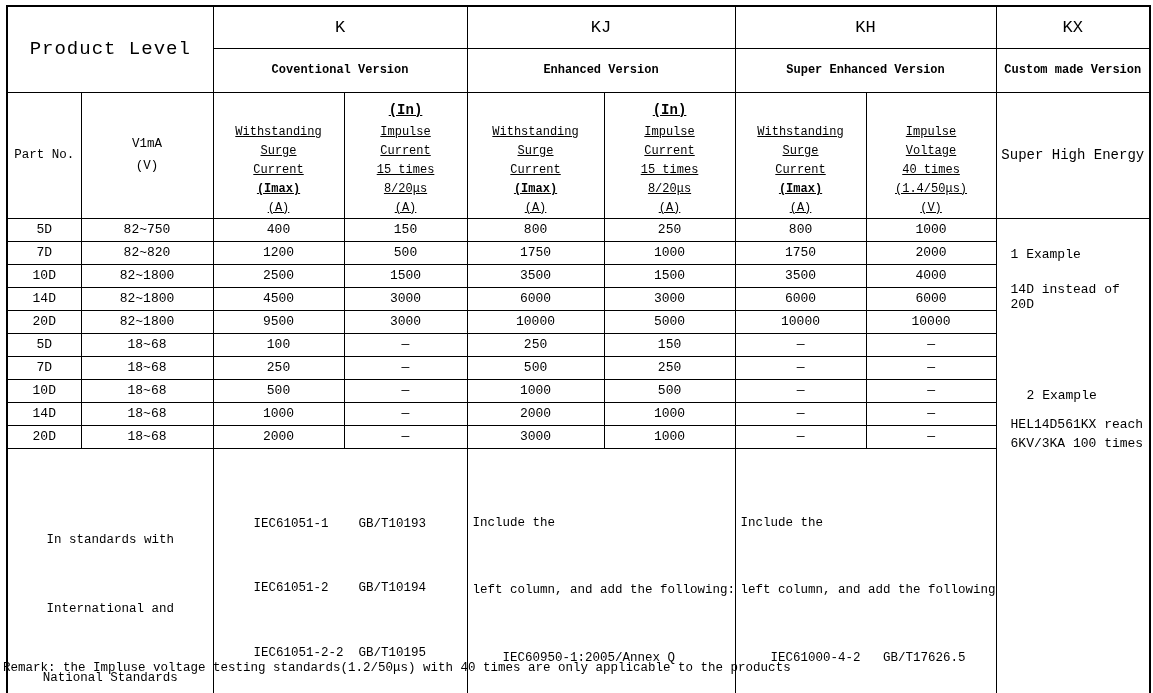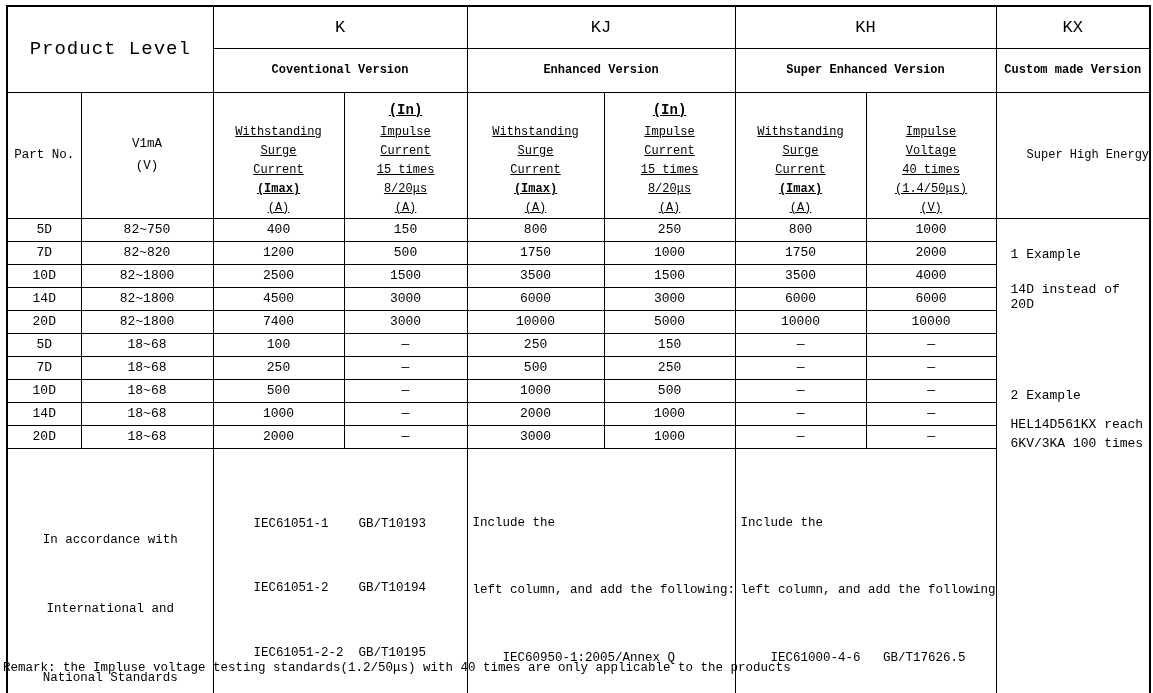--- a/index.html
+++ b/index.html
@@ -20,26 +20,26 @@
   tr.dr{height:23px;padding-left:12px;}
   tr.sr{height:142px;}
   .pl-cell{font-size:19px;letter-spacing:1px;}
   .code-cell{font-size:17px;}
   .version-cell{font-size:12px;font-weight:bold;}
   .hcell{vertical-align:top;font-size:12px;padding-top:6px;text-decoration:underline;}
   .hcell .in-row{height:24px;font-size:14px;line-height:22px;}
   .hcell .hl{line-height:19px;}
   .b{font-weight:bold;}
   .mid13{font-size:12.5px;line-height:22px;}
-  .kx-hdr{font-size:12px;text-align:right;}
+  .kx-hdr{font-size:14px;}
   .dr td{font-size:13px;}
   .ex-cell{vertical-align:top;text-align:left;padding-left:14px;font-size:13px;}
   .ex-cell .ex1t{margin-top:28px;}
   .ex-cell .ex1x{margin-top:20px;}
-  .ex-cell .ex2t{margin-top:76px;}
+  .ex-cell .ex2t{margin-top:76px;margin-left:16px;}
   .ex-cell .ex2a{margin-top:14px;}
   .ex-cell .ex2b{margin-top:4px;}
   .std{vertical-align:top;font-size:12.5px;white-space:pre;}
   .std-left{text-align:center;padding-top:34px;line-height:23px;}
   .std-k{text-align:left;padding-left:40px;padding-top:22px;line-height:21.5px;}
   .std-kj,.std-kh{text-align:left;padding-left:5px;padding-top:18px;line-height:22.5px;}
   .remark{position:absolute;left:3px;top:603px;font-size:12.5px;line-height:26px;white-space:pre;}
 </style>
 </head>
 <body>
@@ -173,21 +173,21 @@
     <td>4500</td>
     <td>3000</td>
     <td>6000</td>
     <td>3000</td>
     <td>6000</td>
     <td>6000</td>
   </tr>
   <tr class="dr">
     <td>20D</td>
     <td>82~1800</td>
-    <td>7400</td>
+    <td>9500</td>
     <td>3000</td>
     <td>10000</td>
     <td>5000</td>
     <td>10000</td>
     <td>10000</td>
   </tr>
   <tr class="dr">
     <td>5D</td>
     <td>18~68</td>
     <td>100</td>
@@ -233,42 +233,42 @@
     <td>2000</td>
     <td>—</td>
     <td>3000</td>
     <td>1000</td>
     <td>—</td>
     <td>—</td>
   </tr>
 
   <tr class="sr">
     <td colspan="2" class="std std-left">
-      <div>In accordance with</div>
+      <div>In standards with</div>
       <div>International and</div>
       <div>National Standards</div>
     </td>
     <td colspan="2" class="std std-k">
       <div>IEC61051-1    GB/T10193</div>
       <div>IEC61051-2    GB/T10194</div>
       <div>IEC61051-2-2  GB/T10195</div>
       
       
     </td>
     <td colspan="2" class="std std-kj">
       <div>Include the</div>
       <div>left column, and add the following:</div>
       <div>    IEC60950-1:2005/Annex Q</div>
       
       
     </td>
     <td colspan="2" class="std std-kh">
       <div>Include the</div>
       <div>left column, and add the following:</div>
-      <div>    IEC61000-4-6   GB/T17626.5</div>
+      <div>    IEC61000-4-2   GB/T17626.5</div>
       
     </td>
   </tr>
 </tbody>
   </table>
 
 <div class="remark">
   <div>Remark: the Impluse voltage testing standards(1.2/50μs) with 40 times are only applicable to the products</div>
   
 </div>

